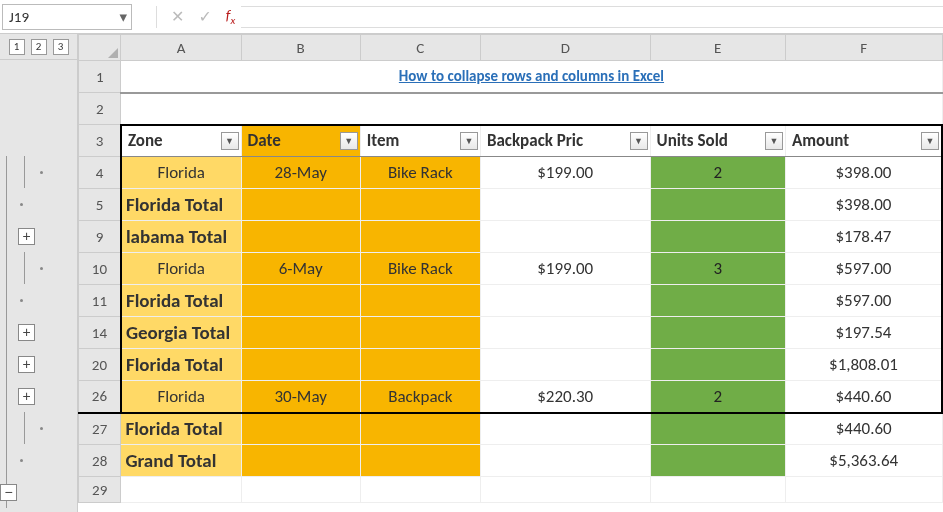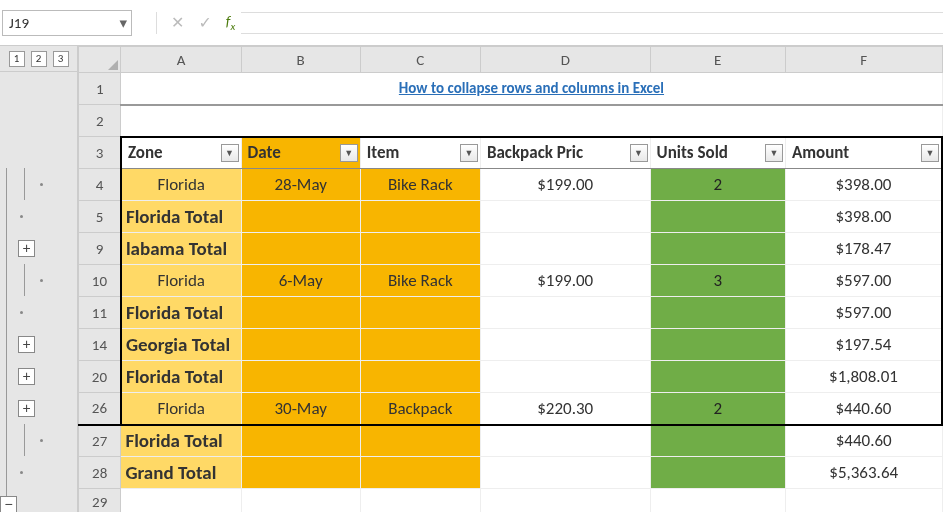--- a/index.html
+++ b/index.html
@@ -8,21 +8,21 @@
     font-family: Calibri, Arial, sans-serif;
     font-size: 16px;
     background: #fff;
     color: #333;
     width: 943px;
   }
   
   .fbar {
     display: flex;
     align-items: center;
-    height: 46px;
+    height: 34px;
     border-bottom: 1px solid #ccc;
     background: #fff;
     padding-left: 2px;
   }
   .namebox {
     width: 130px;
     height: 26px;
     border: 1px solid #bbb;
     display: flex;
     align-items: center;
@@ -38,21 +38,21 @@
   .fn-icons {
     display: flex;
     align-items: center;
     gap: 14px;
     margin-left: 24px;
     color: #bbb;
   }
   .fn-sep {
     width: 1px; height: 22px; background: #ddd;
   }
-  .fn-fx { font-style: italic; color: #4d7c0f; font-size: 15px; }
+  .fn-fx { font-style: italic; color: #b91c1c; font-size: 15px; }
   .fn-input {
     flex: 1;
     height: 22px;
     border-top: 1px solid #ddd;
     border-bottom: 1px solid #ddd;
     margin-left: 6px;
   }
 
   
   .sheet-wrap {

